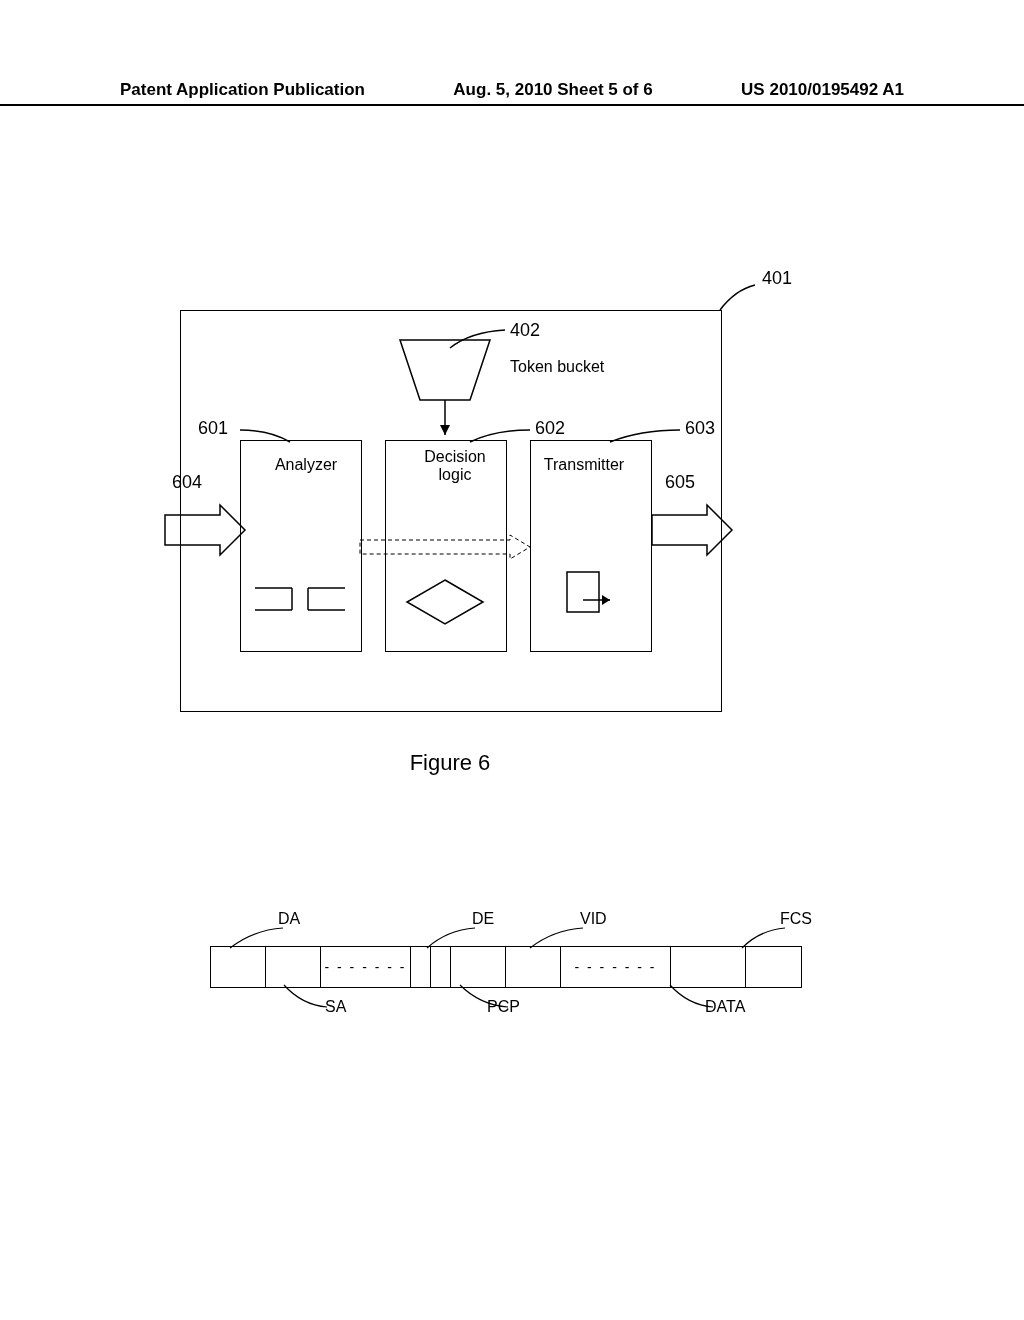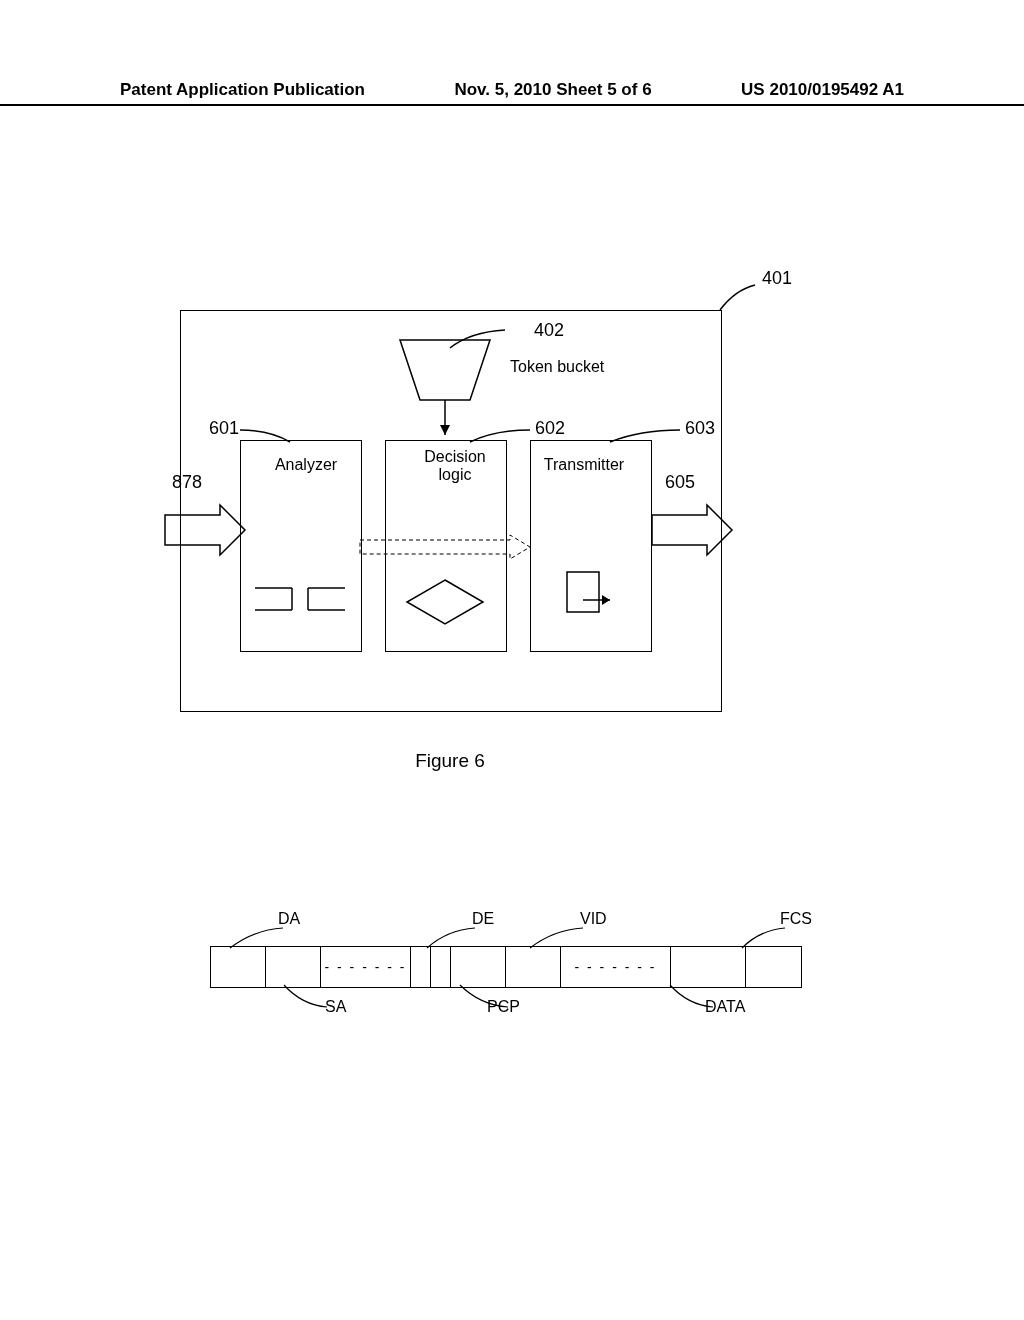--- a/index.html
+++ b/index.html
@@ -39,21 +39,21 @@
     width: 540px;
     height: 400px;
     border: 1.5px solid #000;
   }
   .fig6-caption {
     position: absolute;
     top: 470px;
     left: 0;
     width: 540px;
     text-align: center;
-    font-size: 19px;
+    font-size: 22px;
   }
   .ref-label {
     position: absolute;
     font-size: 18px;
   }
   .component-box {
     position: absolute;
     border: 1.5px solid #000;
     background: #fff;
   }
@@ -110,21 +110,21 @@
   .f7-label {
     position: absolute;
     font-size: 16px;
   }
 </style>
 </head>
 <body>
 
 <div class="page-header">
   <span>Patent Application Publication</span>
-  <span>Nov. 5, 2010  Sheet 5 of 6</span>
+  <span>Aug. 5, 2010  Sheet 5 of 6</span>
   <span>US 2010/0195492 A1</span>
 </div>
 
 <div class="fig6">
 
   <div class="fig6-outer"></div>
 
   <svg class="leader" style="top:0; left:500px;" width="100" height="50">
     <path d="M40 30 Q55 10 75 5" stroke="#000" stroke-width="1.5" fill="none"></path>
   </svg>
@@ -132,48 +132,48 @@
 
   <svg class="shape" style="top:60px; left:210px;" width="110" height="70">
     <path d="M10 0 L100 0 L80 60 L30 60 Z" stroke="#000" stroke-width="1.5" fill="none"></path>
     <line x1="55" y1="60" x2="55" y2="95" stroke="#000" stroke-width="1.5"></line>
     <polygon points="55,95 50,85 60,85" fill="#000"></polygon>
   </svg>
 
   <svg class="leader" style="top:50px; left:270px;" width="70" height="30">
     <path d="M0 18 Q20 2 55 0" stroke="#000" stroke-width="1.5" fill="none"></path>
   </svg>
-  <div class="ref-label" style="top:40px; left:330px;margin-left:24px;">402</div>
+  <div class="ref-label" style="top:40px; left:330px;">402</div>
   <div class="comp-label" style="top:78px; left:330px; width:140px; text-align:left;">Token bucket</div>
 
   <div class="component-box" style="top:160px; left:60px;  width:120px; height:210px;"></div>
   <div class="component-box" style="top:160px; left:205px; width:120px; height:210px;"></div>
   <div class="component-box" style="top:160px; left:350px; width:120px; height:210px;"></div>
 
   <div class="comp-label" style="top:176px; left:60px;  width:132px;">Analyzer</div>
   <div class="comp-label" style="top:168px; left:205px; width:140px; white-space:pre-line;">Decision
 logic</div>
   <div class="comp-label" style="top:176px; left:350px; width:108px;">Transmitter</div>
 
   <svg class="leader" style="top:150px; left:55px;" width="60" height="25">
     <path d="M55 12 Q35 0 5 0" stroke="#000" stroke-width="1.5" fill="none"></path>
   </svg>
-  <div class="ref-label" style="top:138px; left:18px;margin-left:11px;">601</div>
+  <div class="ref-label" style="top:138px; left:18px;">601</div>
 
   <svg class="leader" style="top:150px; left:290px;" width="70" height="25">
     <path d="M0 12 Q25 0 60 0" stroke="#000" stroke-width="1.5" fill="none"></path>
   </svg>
   <div class="ref-label" style="top:138px; left:355px;">602</div>
 
   <svg class="leader" style="top:150px; left:430px;" width="80" height="25">
     <path d="M0 12 Q30 0 70 0" stroke="#000" stroke-width="1.5" fill="none"></path>
   </svg>
   <div class="ref-label" style="top:138px; left:505px;">603</div>
 
-  <div class="ref-label" style="top:192px; left:-8px;">878</div>
+  <div class="ref-label" style="top:192px; left:-8px;">604</div>
 
   <div class="ref-label" style="top:192px; left:485px;">605</div>
 
   <svg class="shape" style="top:225px; left:-15px;" width="85" height="50">
     <path d="M0 10 L55 10 L55 0 L80 25 L55 50 L55 40 L0 40 Z" stroke="#000" stroke-width="1.5" fill="none"></path>
   </svg>
 
   <svg class="shape" style="top:225px; left:472px;" width="85" height="50">
     <path d="M0 10 L55 10 L55 0 L80 25 L55 50 L55 40 L0 40 Z" stroke="#000" stroke-width="1.5" fill="none"></path>
   </svg>

